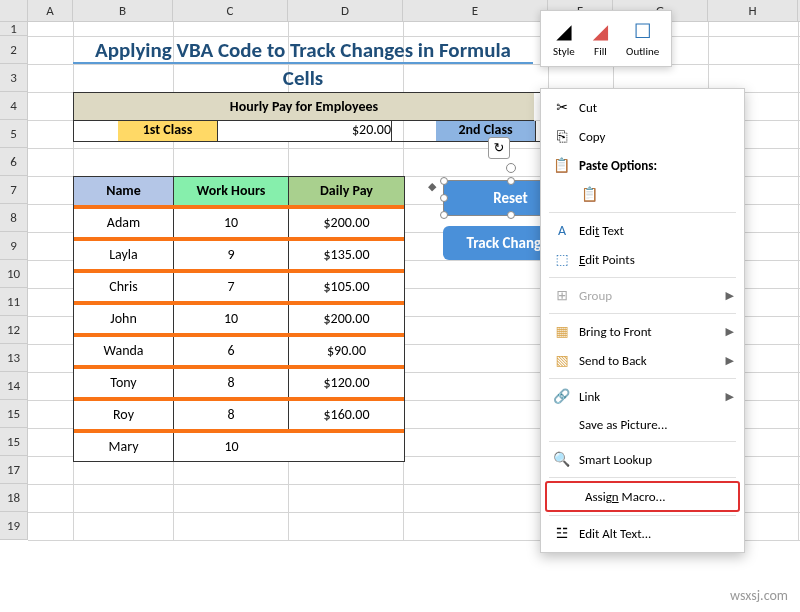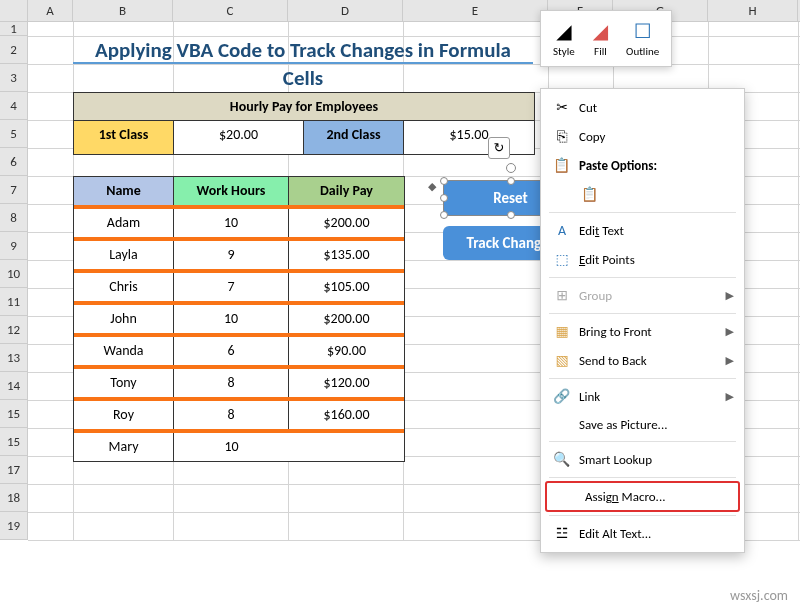--- a/index.html
+++ b/index.html
@@ -18,25 +18,25 @@
     .gridlines { position: absolute; inset: 0; }
     .vline { position: absolute; top: 0; bottom: 0; width: 1px; background: #d4d4d4; }
     .hline { position: absolute; left: 0; right: 0; height: 1px; background: #d4d4d4; }
     
     .title-cell { position: absolute; top: 14px; left: 45px; width: 460px; height: 28px; font-size: 21px; font-weight: bold; color: #1f4e79; text-align: center; line-height: 28px; }
     .title-underline { position: absolute; top: 40px; left: 45px; width: 460px; height: 2px; background: #5b9bd5; }
     
     .hourly-table { position: absolute; top: 70px; left: 45px; border: 1px solid #333; }
     .hourly-header { background: #ddd9c3; font-weight: bold; text-align: center; padding: 5px; border-bottom: 1px solid #333; width: 460px; }
     .hourly-row { display: flex; }
-    .hourly-cell { border-right: 1px solid #333; text-align: center; padding: 5px; height: 33px; line-height: 18px; }
+    .hourly-cell { border-right: 1px solid #333; text-align: center; height: 20px; line-height: 18px; margin-left: 44px; }
     .hourly-cell:last-child { border-right: none; }
     .class1 { background: #ffd966; font-weight: bold; width: 100px; }
     .class2 { background: #8db4e2; font-weight: bold; width: 100px; }
-    .price { width: 130px; background: #fff; }
+    .price { width: 130px; background: #fff; text-align: right; }
     
     .emp-table { position: absolute; top: 154px; left: 45px; border: 1px solid #333; background: #fff; }
     .emp-row { display: flex; border-bottom: 4px solid #f97316; }
     .emp-row:last-child { border-bottom: none; }
     .emp-cell { text-align: center; padding: 5px; height: 28px; line-height: 18px; border-right: 1px solid #333; }
     .emp-cell:last-child { border-right: none; }
     .emp-h1 { background: #b4c6e7; font-weight: bold; width: 100px; }
     .emp-h2 { background: #86efac; font-weight: bold; width: 115px; }
     .emp-h3 { background: #a9d08e; font-weight: bold; width: 115px; }
     .ec1 { width: 100px; }

